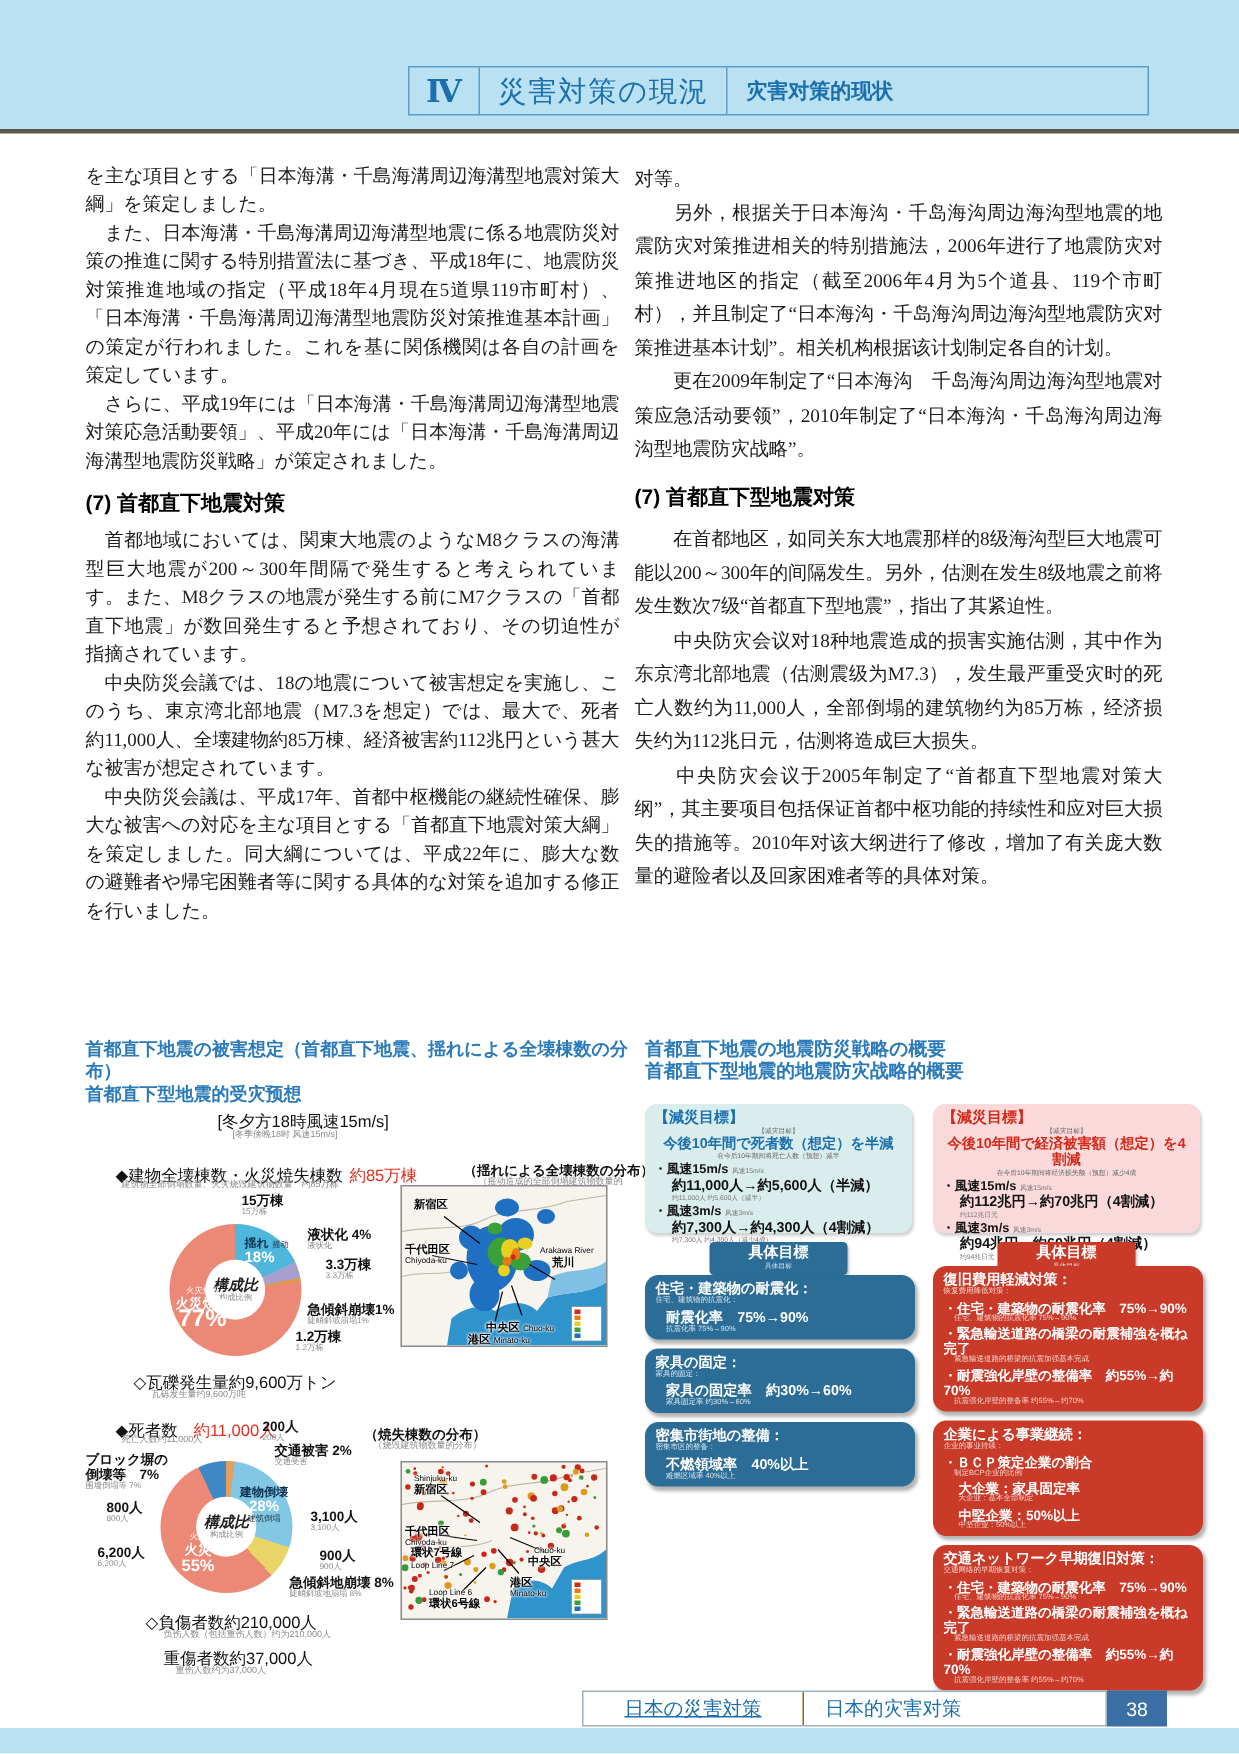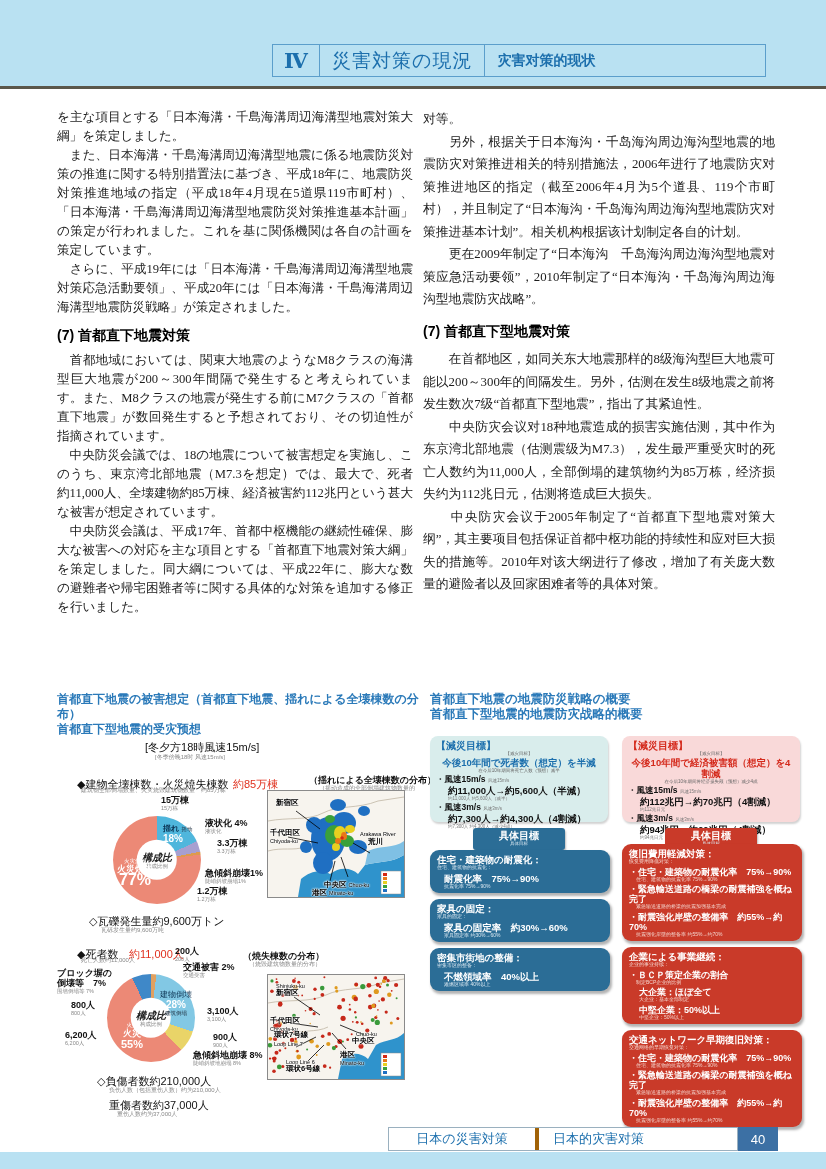--- a/index.html
+++ b/index.html
@@ -87,21 +87,21 @@
   .blk .bs{font-size:5px;color:#d9e7f0;line-height:5.5px;}
   .blk .bb{font-size:9.5px;font-weight:bold;line-height:11px;padding-left:7px;margin-top:2px;}
   .blk .bbs{font-size:5px;color:#d9e7f0;line-height:5.5px;padding-left:7px;}
   .blk-r .bs,.blk-r .bbs{color:#f3d4cd;}
   .blk .ri{font-size:9px;font-weight:bold;line-height:10px;margin-top:2px;}
   .blk .ris{font-size:5px;color:#f3d4cd;line-height:5.5px;padding-left:7px;}
 
   
   .footer-bar{position:absolute;left:388px;top:1127px;width:350px;height:24px;background:#fff;
               border:1px solid #9ab0bf;box-sizing:border-box;display:flex;color:#1c6fad;font-size:13px;}
-  .fb-ja{width:146px;display:flex;align-items:center;justify-content:center;border-right:4px solid #a16207;}
+  .fb-ja{width:146px;display:flex;align-items:center;justify-content:center;border-right:1px solid #a16207;text-decoration:underline;}
   .fb-zh{flex:1;display:flex;align-items:center;padding-left:14px;}
   .page-num{position:absolute;left:738px;top:1127px;width:40px;height:24px;background:#3c70a4;color:#fff;
             display:flex;align-items:center;justify-content:center;font-size:13px;}
   .bottom-strip{position:absolute;left:0;top:1152px;width:826px;height:17px;background:#b9e1f2;}
 </style>
 </head>
 <body>
 
 <div class="page">
 
@@ -255,21 +255,21 @@
     </div>
     <div class="pval" style="left:118px;top:254px;">
       <span>200人</span>
       <div class="psub">200人</div>
     </div>
     <div class="plabel" style="left:126px;top:270px;">
       <span>交通被害 2%</span>
       <div class="psub">交通受害</div>
     </div>
     <div class="abs" style="left:98px;top:298px;width:42px;text-align:center;">
-      <div style="font-size:8px;font-weight:normal;color:#0a3050;line-height:9px;">建物倒壊</div>
+      <div style="font-size:8px;font-weight:bold;color:#0a3050;line-height:9px;">建物倒壊</div>
       <div style="font-size:10px;font-weight:bold;color:#fff;line-height:11px;">28%</div>
       <div class="psub" style="color:#234;">建筑倒塌</div>
     </div>
     <div class="pval" style="left:150px;top:314px;">
       <span>3,100人</span>
       <div class="psub">3,100人</div>
     </div>
     <div class="pval" style="left:156px;top:340px;">
       <span>900人</span>
       <div class="psub">900人</div>
@@ -529,21 +529,21 @@
         <div class="ri">・緊急輸送道路の橋梁の耐震補強を概ね完了</div>
         <div class="ris">紧急输送道路的桥梁的抗震加强基本完成</div>
         <div class="ri">・耐震強化岸壁の整備率　約55%→約70%</div>
         <div class="ris">抗震强化岸壁的整备率 约55%→约70%</div>
       </div>
       <div class="blk blk-r">
         <div class="bt">企業による事業継続：</div>
         <div class="bs">企业的事业持续：</div>
         <div class="ri">・ＢＣＰ策定企業の割合</div>
         <div class="ris">制定BCP企业的比例</div>
-        <div class="ri" style="padding-left:10px;">大企業：ほぼ全て</div>
+        <div class="ri" style="padding-left:10px;">大企業：家具固定率</div>
         <div class="ris" style="padding-left:10px;">大企业：基本全部制定</div>
         <div class="ri" style="padding-left:10px;">中堅企業：50%以上</div>
         <div class="ris" style="padding-left:10px;">中坚企业：50%以上</div>
       </div>
       <div class="blk blk-r">
         <div class="bt">交通ネットワーク早期復旧対策：</div>
         <div class="bs">交通网络的早期恢复对策：</div>
         <div class="ri">・住宅・建築物の耐震化率　75%→90%</div>
         <div class="ris">住宅、建筑物的抗震化率 75%→90%</div>
         <div class="ri">・緊急輸送道路の橋梁の耐震補強を概ね完了</div>
@@ -551,16 +551,16 @@
         <div class="ri">・耐震強化岸壁の整備率　約55%→約70%</div>
         <div class="ris">抗震强化岸壁的整备率 约55%→约70%</div>
       </div>
     </div>
   </div>
 
   <div class="footer-bar">
     <div class="fb-ja">日本の災害対策</div>
     <div class="fb-zh">日本的灾害对策</div>
   </div>
-  <div class="page-num">40</div>
+  <div class="page-num">38</div>
   <div class="bottom-strip"></div>
 
 </div>
 
 </body></html>

